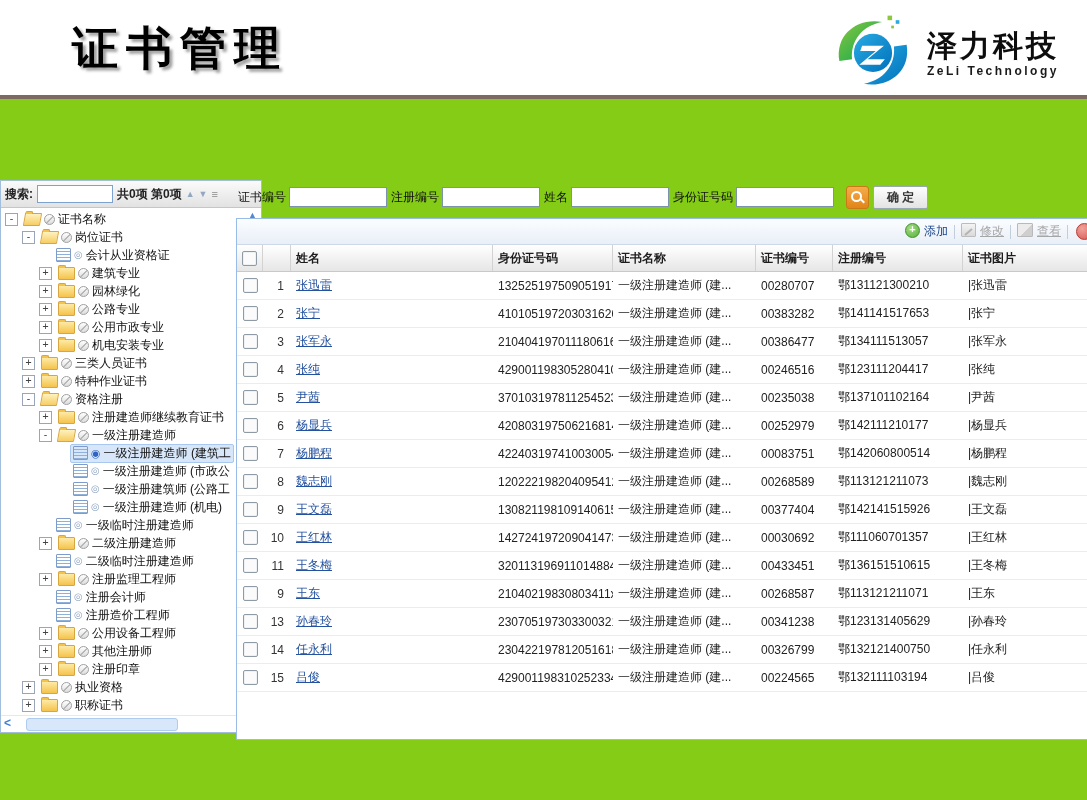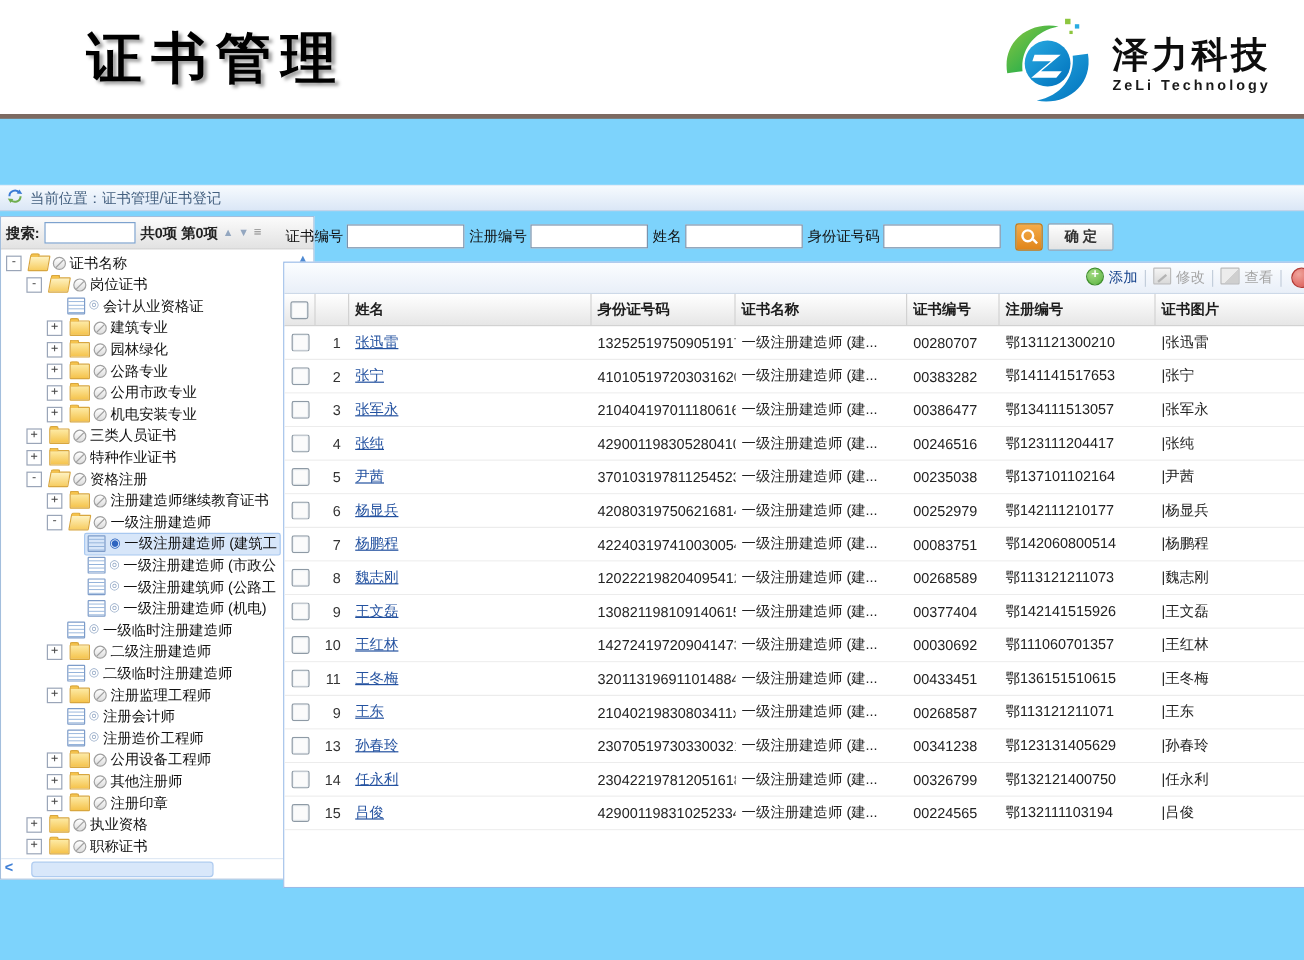--- a/index.html
+++ b/index.html
@@ -1,16 +1,16 @@
 <!DOCTYPE html>
 <html><head>
 <meta charset="utf-8">
 <style>
   html,body{margin:0;padding:0;background:#fff;}
-  .page{position:relative;width:1087px;height:800px;background:#7dd3fc;overflow:hidden;
+  .page{position:relative;width:1087px;height:800px;background:#84cc16;overflow:hidden;
         font-family:"Liberation Sans","DejaVu Sans",sans-serif;color:#222;}
 
   
   .hdr{position:absolute;left:0;top:0;width:1087px;height:95px;background:#fff;}
   .page-title{position:absolute;left:72px;top:18px;font-size:46px;font-weight:700;letter-spacing:8px;
               color:#000;text-shadow:3px 3px 3px rgba(0,0,0,.38);}
   .logo{position:absolute;right:28px;top:12px;display:flex;align-items:center;gap:8px;}
   .brand-txt{display:flex;flex-direction:column;line-height:1.05;}
   .brand-cn{font-size:30px;font-weight:700;color:#0d0d0d;letter-spacing:3px;}
   .brand-en{font-size:12px;font-weight:700;color:#1a1a1a;letter-spacing:2.5px;margin-top:3px;}
@@ -80,21 +80,21 @@
   .ok-btn{height:23px;padding:0 13px;font-size:12px;font-weight:700;color:#333;
           background:linear-gradient(#fefefe,#e3e3e3);border:1px solid #9aa7b5;border-radius:2px;
           margin-left:2px;cursor:pointer;}
 
   .grid-panel{margin-top:8px;width:886px;height:522px;border:1px solid #99bbe8;box-sizing:border-box;
               overflow:hidden;display:flex;flex-direction:column;background:#fff;}
   .toolbar{height:25px;flex:none;background:linear-gradient(#fbfdff,#e9eff8);border-bottom:1px solid #cdd9e8;
            display:flex;align-items:center;justify-content:flex-end;font-size:12px;gap:6px;padding-right:28px;}
   .tb-btn{display:flex;gap:4px;cursor:pointer;}
   .tb-btn .txt{color:#15428b;}
-  .tb-btn.disabled .txt{color:#a6a6a6;}
+  .tb-btn.disabled .txt{color:#a6a6a6;text-decoration:underline;}
   .tb-sep{width:1px;height:14px;background:#c3cedb;}
   .add-ic{width:13px;height:13px;border-radius:50%;background:radial-gradient(circle at 35% 30%,#a4da83,#58b33e);
           border:1px solid #3f8f2c;color:#fff;font-size:11px;line-height:11px;text-align:center;font-weight:700;}
   .add-ic::before{content:"+";}
   .edit-ic{width:13px;height:12px;border:1px solid #bcbcbc;border-radius:1px;background:linear-gradient(#f4f4f4,#dadada);
            position:relative;}
   .edit-ic::before{content:"";position:absolute;left:2px;top:7px;width:9px;height:2px;background:#b4b4b4;transform:rotate(-40deg);}
   .view-ic{width:14px;height:12px;border:1px solid #b9b9b9;border-radius:1px;
            background:linear-gradient(135deg,#ececec 55%,#cfcfcf 55%);}
   .del-ic{width:15px;height:15px;border-radius:50%;background:radial-gradient(circle at 35% 30%,#f0a49c,#d9534f);
@@ -157,31 +157,20 @@
         </svg>
       </span>
       <span class="brand-txt">
         <span class="brand-cn">泽力科技</span>
         <span class="brand-en">ZeLi Technology</span>
       </span>
     </div>
   </div>
   <div class="rule"></div>
 
-  <div class="crumb">
-    <span>
-      <svg width="13" height="13" viewBox="0 0 14 14">
-        <path d="M2 7a5 5 0 0 1 9-3" stroke="#3a7bd5" fill="none" stroke-width="1.8"></path>
-        <polygon points="11,1 13.5,5 8.5,4.5" fill="#3a7bd5"></polygon>
-        <path d="M12 7a5 5 0 0 1-9 3" stroke="#6fae4e" fill="none" stroke-width="1.8"></path>
-        <polygon points="3,13 0.5,9 5.5,9.5" fill="#6fae4e"></polygon>
-      </svg>
-    </span>
-    <span>当前位置：证书管理/证书登记</span>
-  </div>
 
   <div class="sidebar">
     <div class="side-head">
       <span class="lbl">搜索:</span>
       <input class="side-search" value="" style="">
       <span class="side-count">共0项 第0项</span>
       <span class="mini-arrow">▲</span>
       <span class="mini-arrow">▼</span>
       <span class="mini-eq">≡</span>
     </div>

